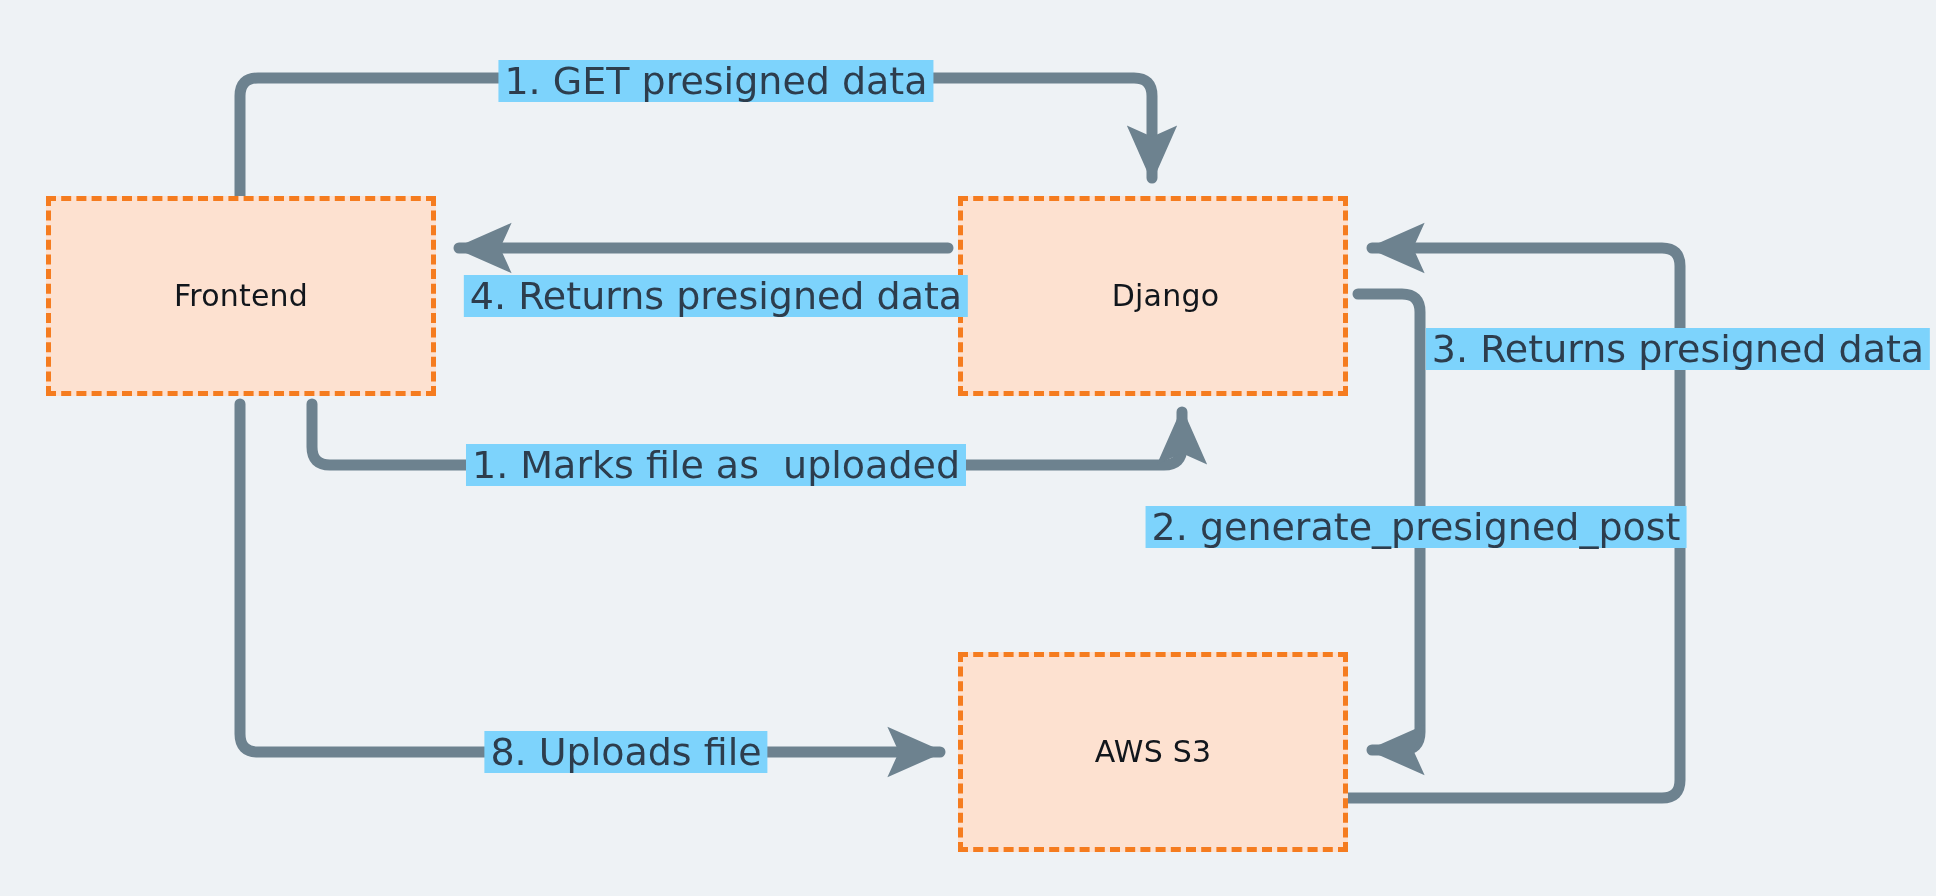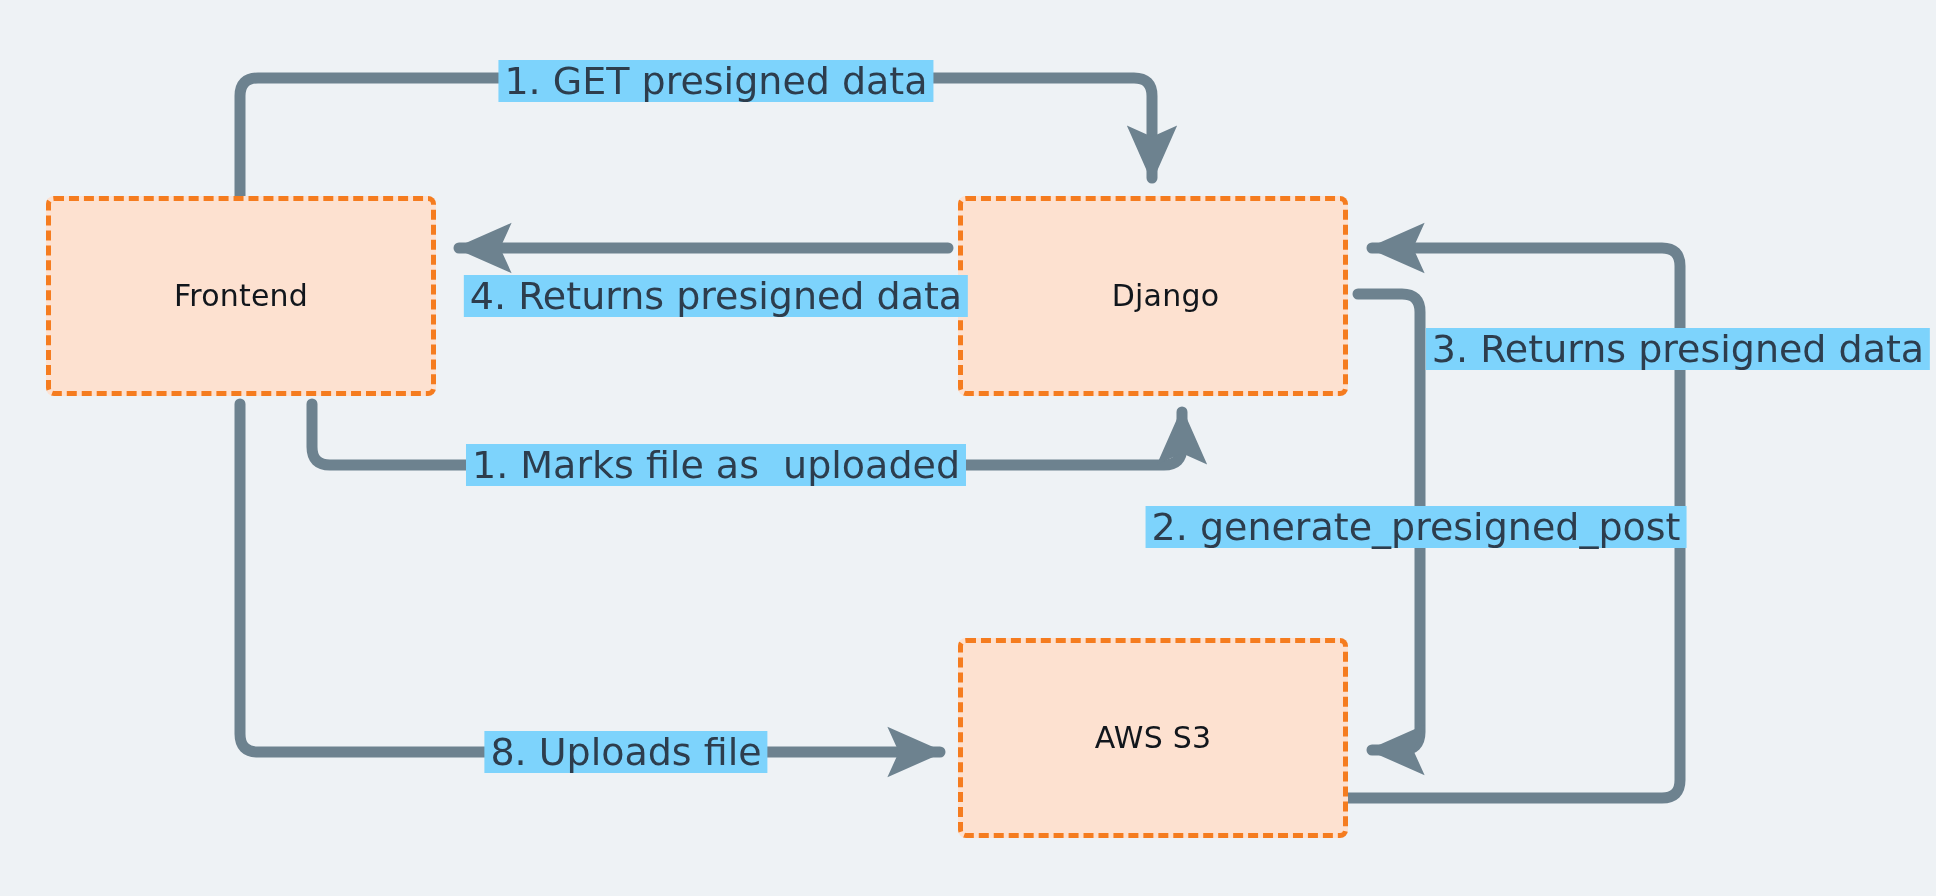--- a/index.html
+++ b/index.html
@@ -24,21 +24,21 @@
     position: absolute;
     left: 0; top: 0;
     width: 1936px;
     height: 896px;
   }
   .node {
     position: absolute;
     box-sizing: border-box;
     background: #fde1d0;
     border: 5px dashed #f57c1f;
-    border-radius: 8px;
+    border-radius: 0;
     display: flex;
     align-items: center;
     justify-content: center;
   }
   .node-label {
     font-size: 30px;
     color: #11161c;
     letter-spacing: 0.2px;
     line-height: 1;
     white-space: nowrap;
@@ -48,21 +48,21 @@
     font-size: 38px;
     color: #2d3d4d;
     line-height: 1;
     white-space: pre;
     background: #7dd3fc;
     padding: 2px 6px;
     transform: translate(-50%, -50%);
   }
   #node-frontend { left: 46px;  top: 196px; width: 390px;  height: 200px; }
   #node-django   { left: 958px; top: 196px; width: 390px;  height: 200px; padding-left: 25px; }
-  #node-awss3    { left: 958px; top: 638px; width: 390px;  height: 200px; }
+  #node-awss3    { left: 958px; top: 652px; width: 390px;  height: 200px; }
 
   #label-1 { left: 716px;  top: 81px;  }
   #label-2 { left: 1416px; top: 527px; }
   #label-3 { left: 1678px; top: 349px; }
   #label-4 { left: 716px;  top: 296px; }
   #label-5 { left: 626px;  top: 752px; }
   #label-6 { left: 716px;  top: 465px; }
 </style>
 </head>
 <body>

